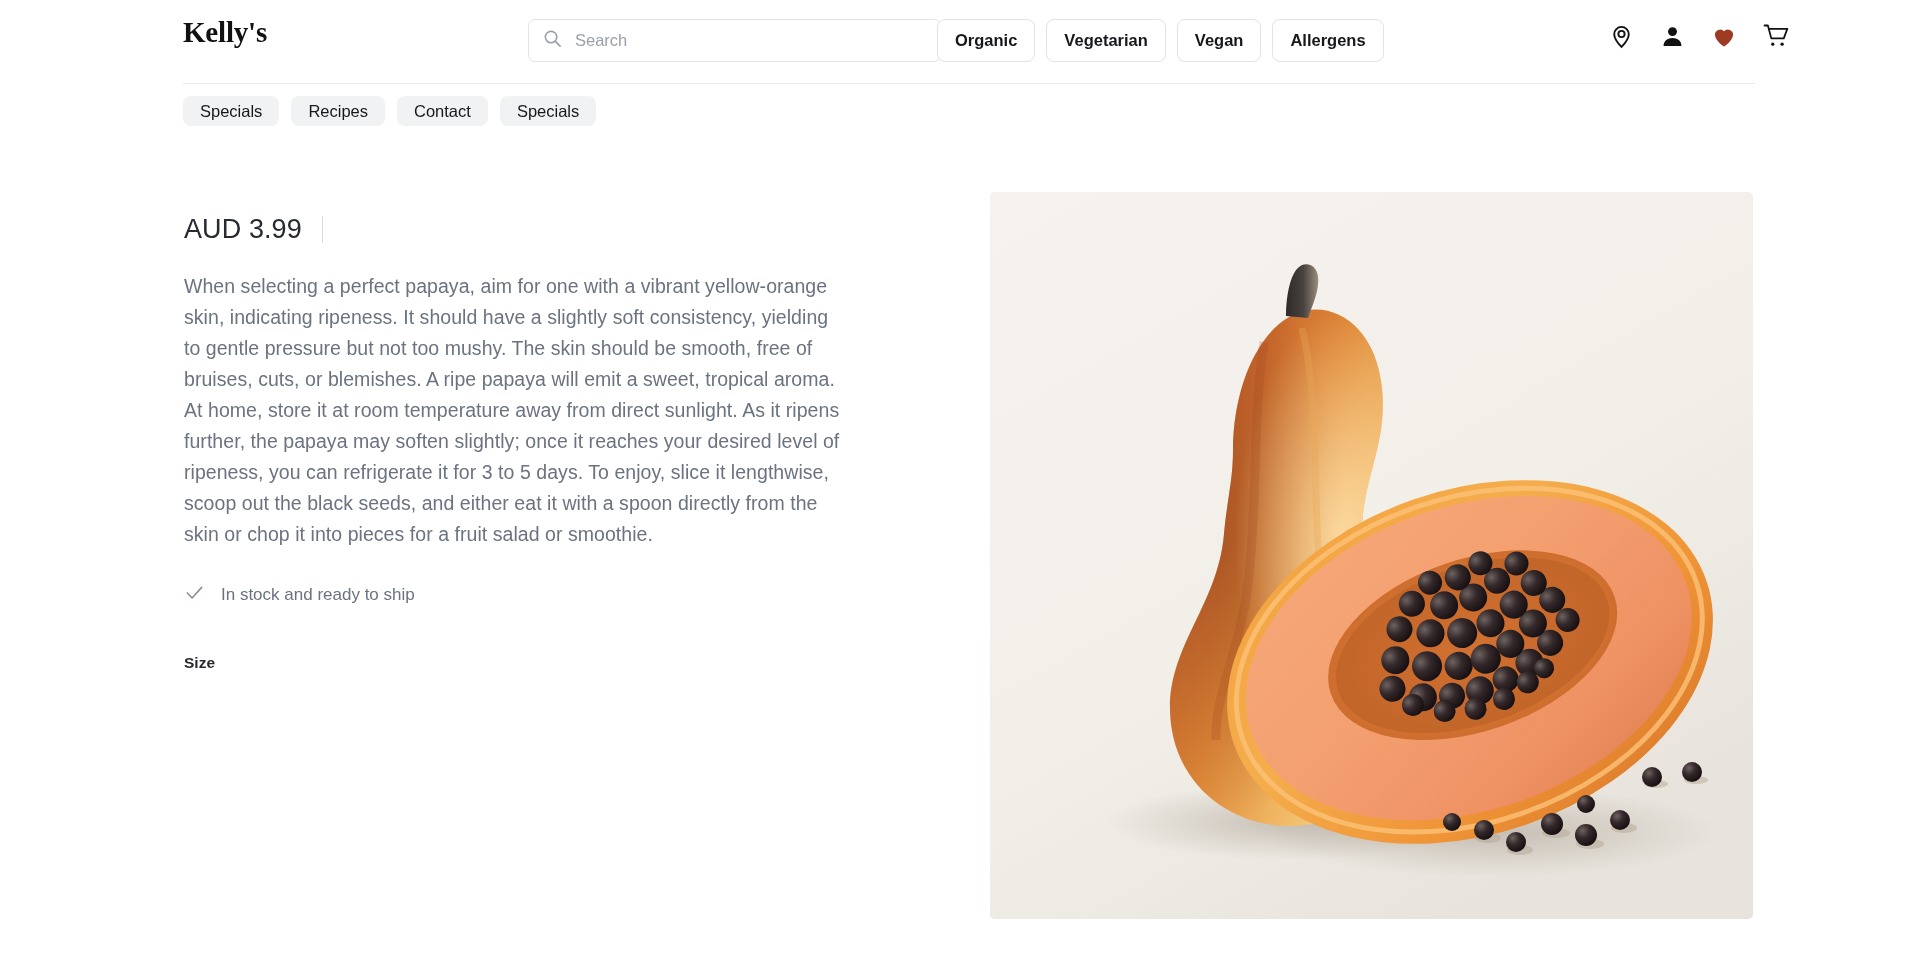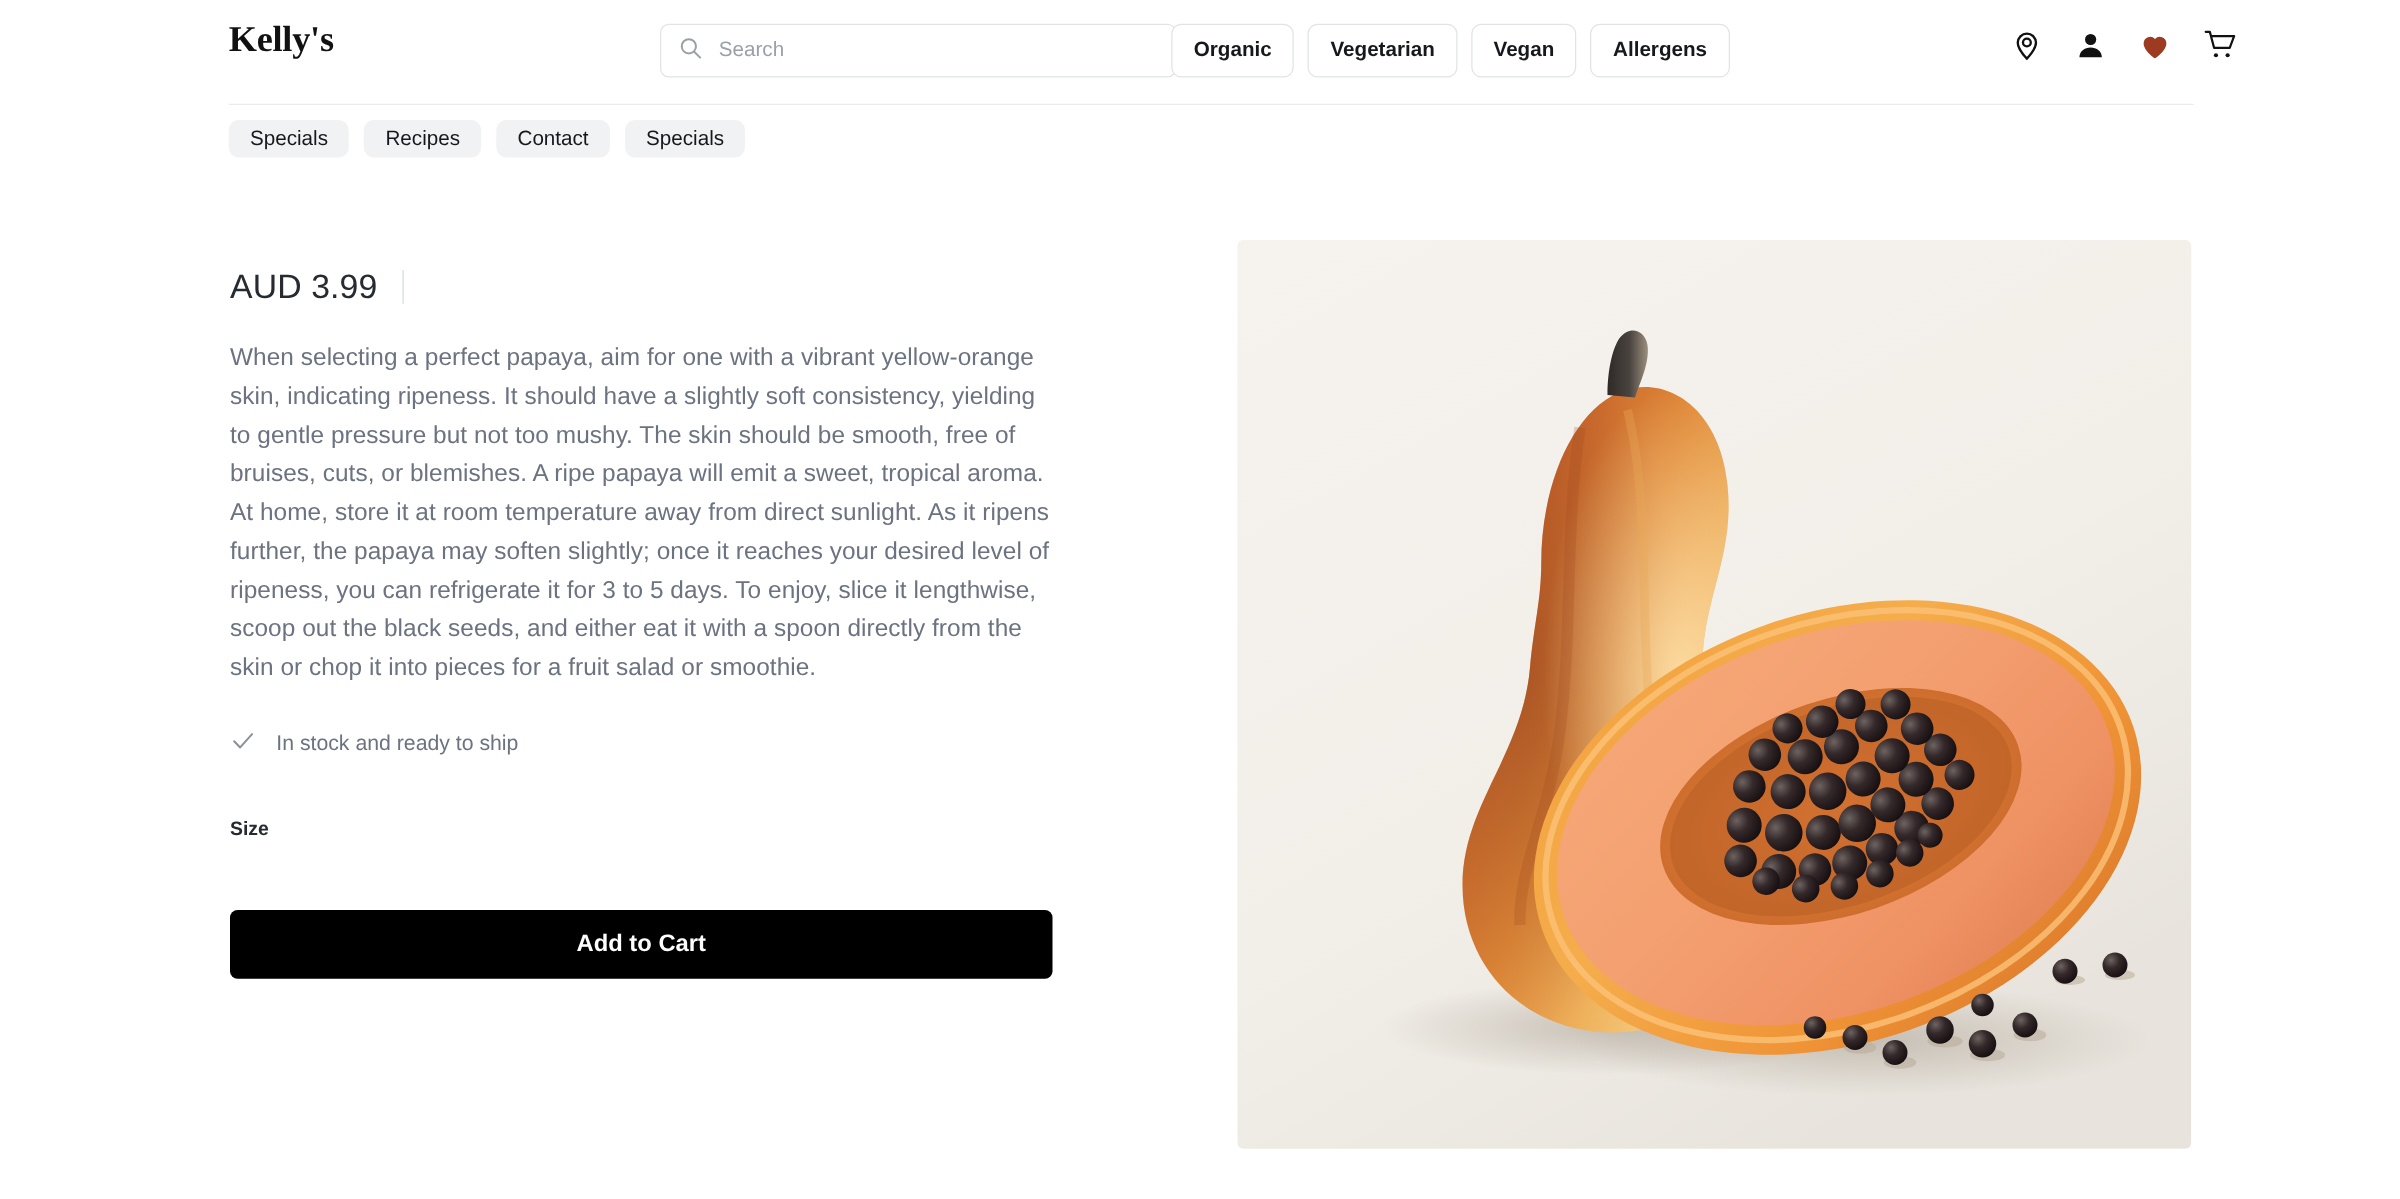--- a/index.html
+++ b/index.html
@@ -202,21 +202,20 @@
       <span>
         <svg width="21" height="21" viewBox="0 0 22 22" fill="none">
           <path d="M3.5 11.5l5 5.2L18.5 5.6" stroke="#8b9099" stroke-width="1.7" stroke-linecap="round" stroke-linejoin="round"></path>
         </svg>
       </span>
       <span class="stock-text">In stock and ready to ship</span>
     </div>
 
     <div class="size-label">Size</div>
 
-    <button class="add-cart">Add to Cart</button>
   </div>
 
   <div class="product-image">
     <svg viewBox="0 0 763 727" preserveAspectRatio="none">
       <defs>
         <linearGradient id="bg" x1="0" y1="0" x2="0.6" y2="1">
           <stop offset="0%" stop-color="#f6f3ef"></stop>
           <stop offset="60%" stop-color="#f2efe9"></stop>
           <stop offset="100%" stop-color="#e8e4dd"></stop>
         </linearGradient>

